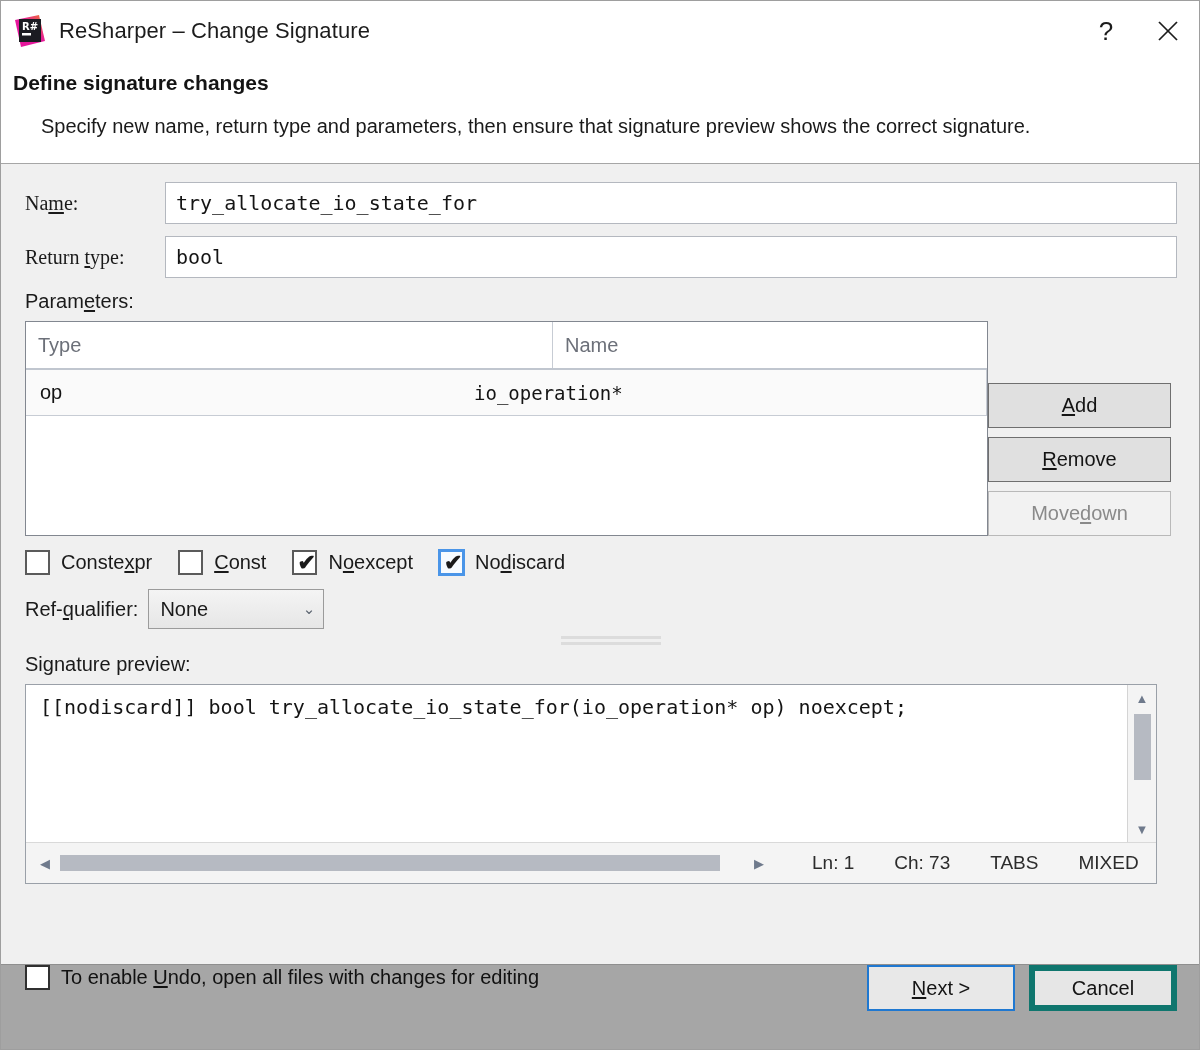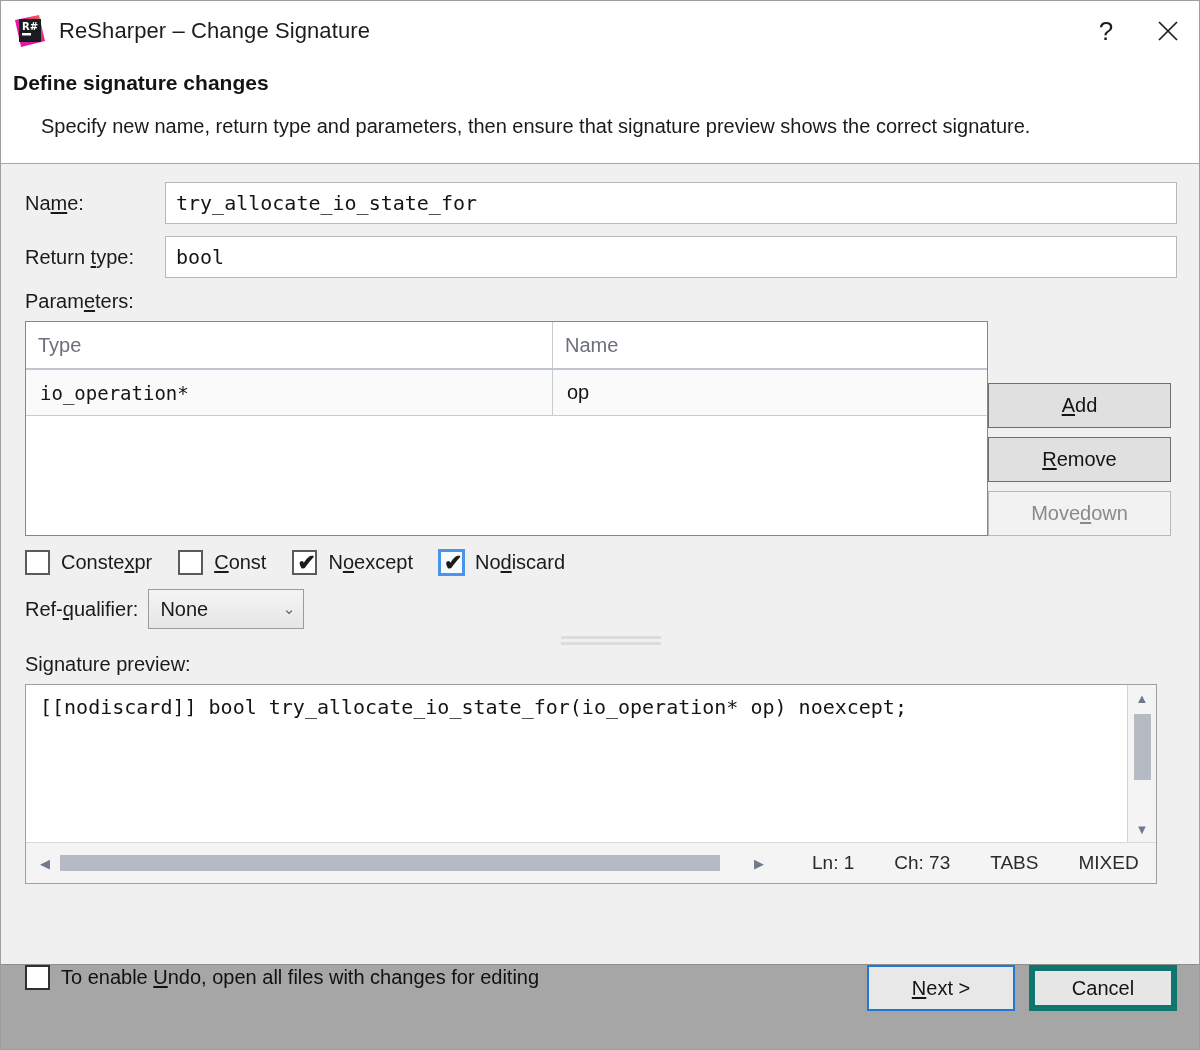--- a/index.html
+++ b/index.html
@@ -109,20 +109,21 @@
 
   .field-row {
     display: flex;
     align-items: center;
     margin-bottom: 12px;
   }
   .field-label {
     font-size: 20px;
     color: #1a1a1a;
     white-space: nowrap;
+    font-family: Liberation Serif, serif;
   }
   .lbl-name { width: 140px; }
   .lbl-ret  { width: 140px; }
 
   .textbox {
     flex: 1 1 auto;
     height: 42px;
     box-sizing: border-box;
     background: #ffffff;
     border: 1px solid #b4b8bf;
@@ -267,21 +268,21 @@
   .check-label { font-size: 20px; color: #1a1a1a; white-space: nowrap; }
 
   
   .ref-row {
     display: flex;
     align-items: center;
     margin-top: 14px;
   }
   .ref-label { font-size: 20px; margin-right: 10px; }
   .combo {
-    width: 156px;
+    width: 176px;
     height: 40px;
     box-sizing: border-box;
     background: linear-gradient(#f4f4f4, #e6e6e6);
     border: 1px solid #9b9b9b;
     display: flex;
     align-items: center;
     padding: 0 8px 0 11px;
     font-size: 20px;
     color: #1a1a1a;
     cursor: default;
@@ -503,22 +504,22 @@
 
     <div class="section-label"><span>Param</span><u>e</u><span>ters:</span></div>
 
     <div class="params-area">
       <div class="grid">
         <div class="grid-head">
           <div class="cell col-type">Type</div>
           <div class="cell col-name">Name</div>
         </div>
         <div class="grid-row">
+          <div class="cell col-name name-cell">op</div>
           <div class="cell col-type type-cell">io_operation*</div>
-          <div class="cell col-name name-cell">op</div>
         </div>
         <div class="grid-filler"></div>
       </div>
 
       <div class="side-buttons">
         <div class="btn">
             <span></span>
             <u>A</u>
             <span>dd</span>
           </div>

